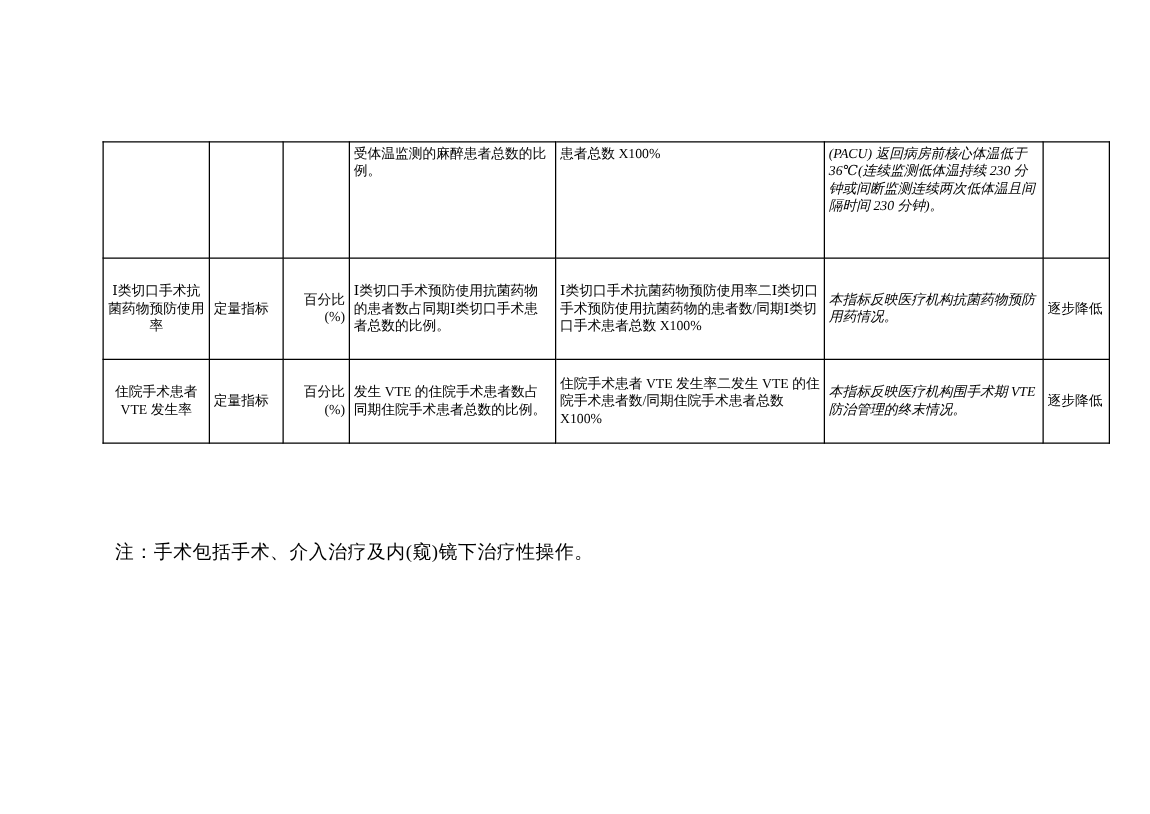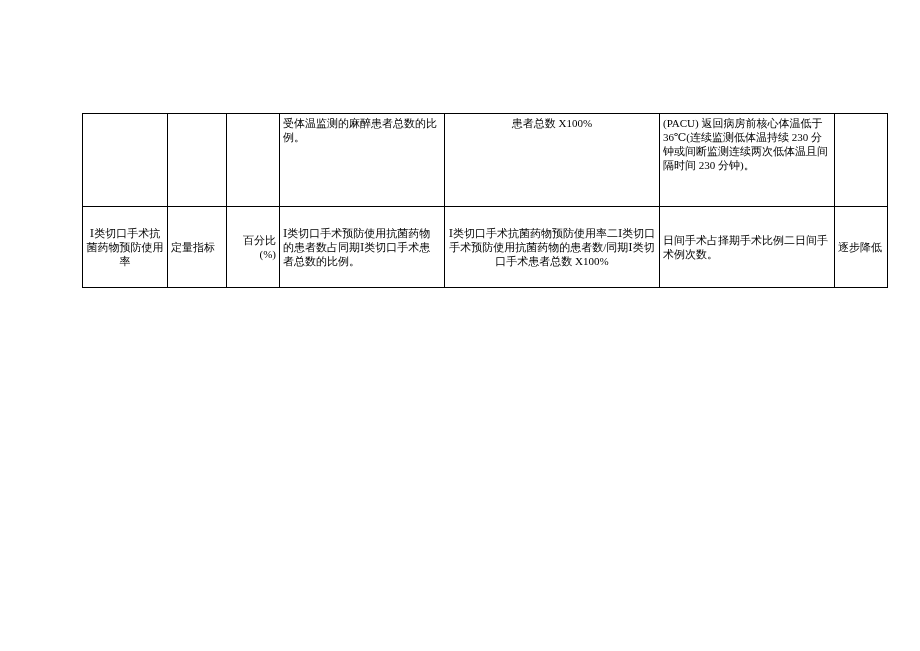--- a/index.html
+++ b/index.html
@@ -33,22 +33,22 @@
     vertical-align: middle;
     padding: 2px 3px;
     font-size: 11px;
     line-height: 1.28;
     font-family: "Liberation Serif", "DejaVu Serif", serif;
   }
   .c-name   { width: 78px;  text-align: center; }
   .c-type   { width: 52px;  text-align: left; }
   .c-unit   { width: 46px;  text-align: right; }
   .c-def    { width: 158px; text-align: left; }
-  .c-formula{ width: 208px; text-align: center; }
-  .c-note   { width: 168px; text-align: left; }
+  .c-formula{ width: 208px; }
+  .c-note   { width: 168px; text-align: left; font-style: italic; }
   .c-trend  { width: 46px;  text-align: left; }
 
   .row-1 td { height: 88px; vertical-align: top; }
   .row-1 .c-def { vertical-align: top; }
   .row-2 td { height: 76px; }
   .row-3 td { height: 62px; }
   .row-4 td { height: 62px; }
   .footnote {
     position: absolute;
     left: 92px;
@@ -73,20 +73,30 @@
         <td class="c-formula">患者总数 X100%</td>
         <td class="c-note">(PACU) 返回病房前核心体温低于36℃(连续监测低体温持续 230 分钟或间断监测连续两次低体温且间隔时间 230 分钟)。</td>
         <td class="c-trend"></td>
       </tr>
       <tr class="row-2">
         <td class="c-name">Ⅰ类切口手术抗菌药物预防使用率</td>
         <td class="c-type">定量指标</td>
         <td class="c-unit">百分比(%)</td>
         <td class="c-def">Ⅰ类切口手术预防使用抗菌药物的患者数占同期Ⅰ类切口手术患者总数的比例。</td>
         <td class="c-formula">Ⅰ类切口手术抗菌药物预防使用率二Ⅰ类切口手术预防使用抗菌药物的患者数/同期Ⅰ类切口手术患者总数 X100%</td>
-        <td class="c-note">日间手术占择期手术比例二日间手术例次数。</td>
+        <td class="c-note">本指标反映医疗机构抗菌药物预防用药情况。</td>
+        <td class="c-trend">逐步降低</td>
+      </tr>
+      <tr class="row-4">
+        <td class="c-name">住院手术患者 VTE 发生率</td>
+        <td class="c-type">定量指标</td>
+        <td class="c-unit">百分比(%)</td>
+        <td class="c-def">发生 VTE 的住院手术患者数占同期住院手术患者总数的比例。</td>
+        <td class="c-formula">住院手术患者 VTE 发生率二发生 VTE 的住院手术患者数/同期住院手术患者总数 X100%</td>
+        <td class="c-note">本指标反映医疗机构围手术期 VTE 防治管理的终末情况。</td>
         <td class="c-trend">逐步降低</td>
       </tr>
     </tbody>
   </table>
 
+  <div class="footnote">注：手术包括手术、介入治疗及内(窥)镜下治疗性操作。</div>
 
 </div>
 
 </body></html>

